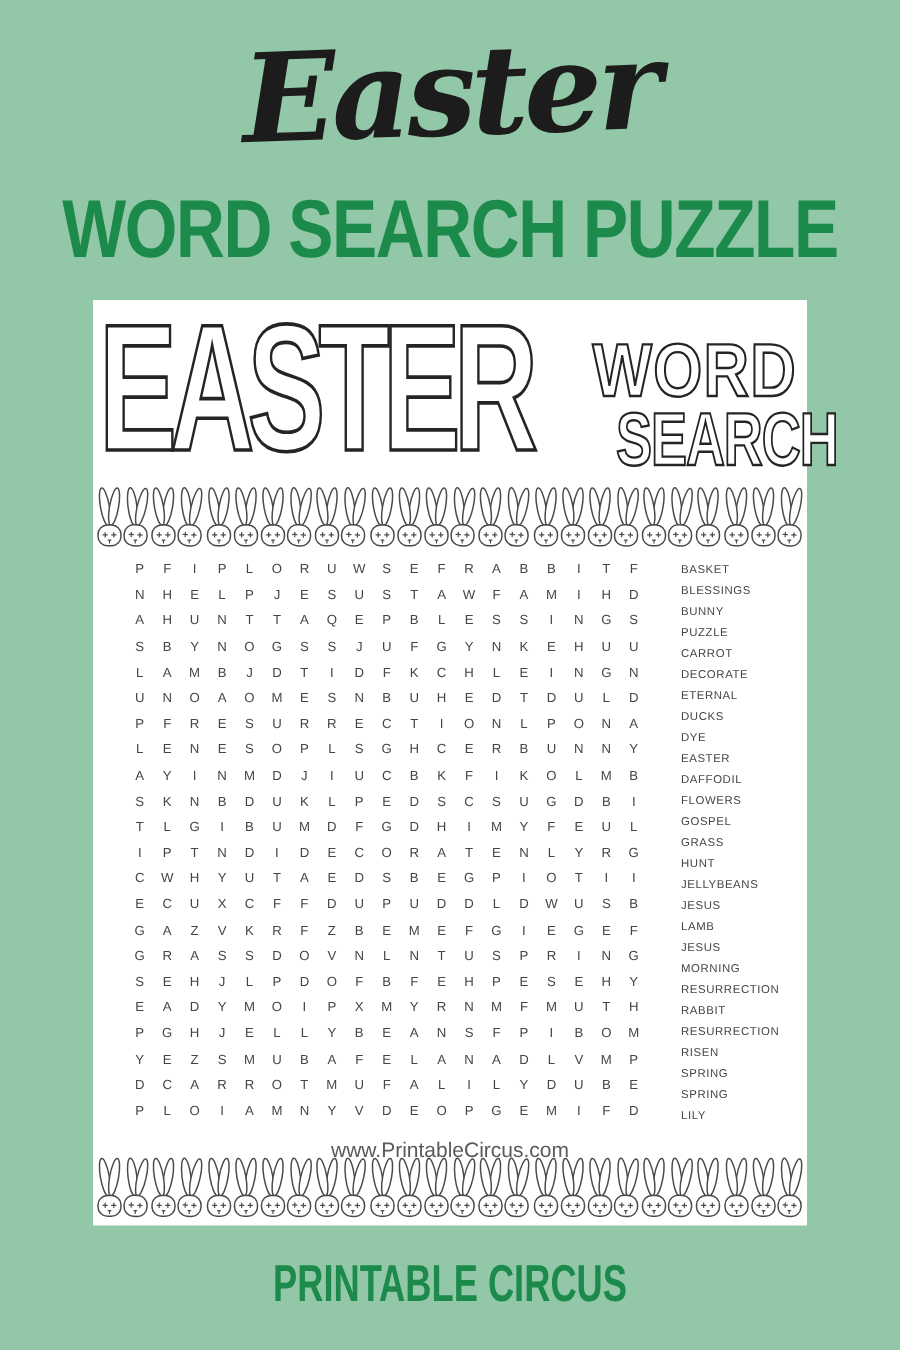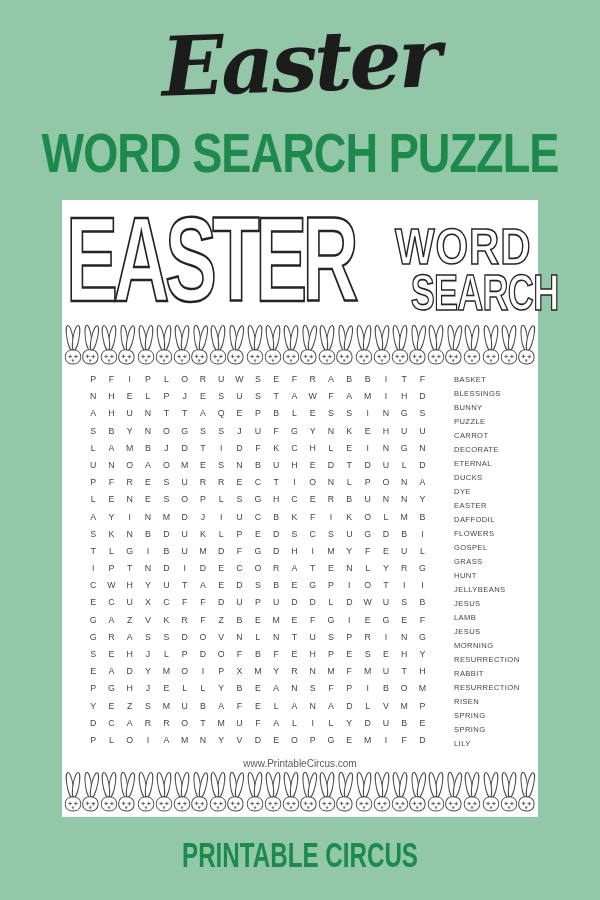--- a/index.html
+++ b/index.html
@@ -134,21 +134,21 @@
     letter-spacing: 0.4px;
     color: var(--grid-letter-gray);
     font-weight: 500;
     white-space: nowrap;
   }
 
   .puzzle-url {
     position: absolute;
     left: 0; top: 558px; width: 100%;
     text-align: center;
-    font-size: 10px;
+    font-size: 14px;
     color: var(--url-gray);
   }
 
   
   .footer-brand {
     position: absolute;
     top: 838px; left: 0; width: 100%;
     text-align: center;
     color: var(--accent-green);
     font-size: 31px;

